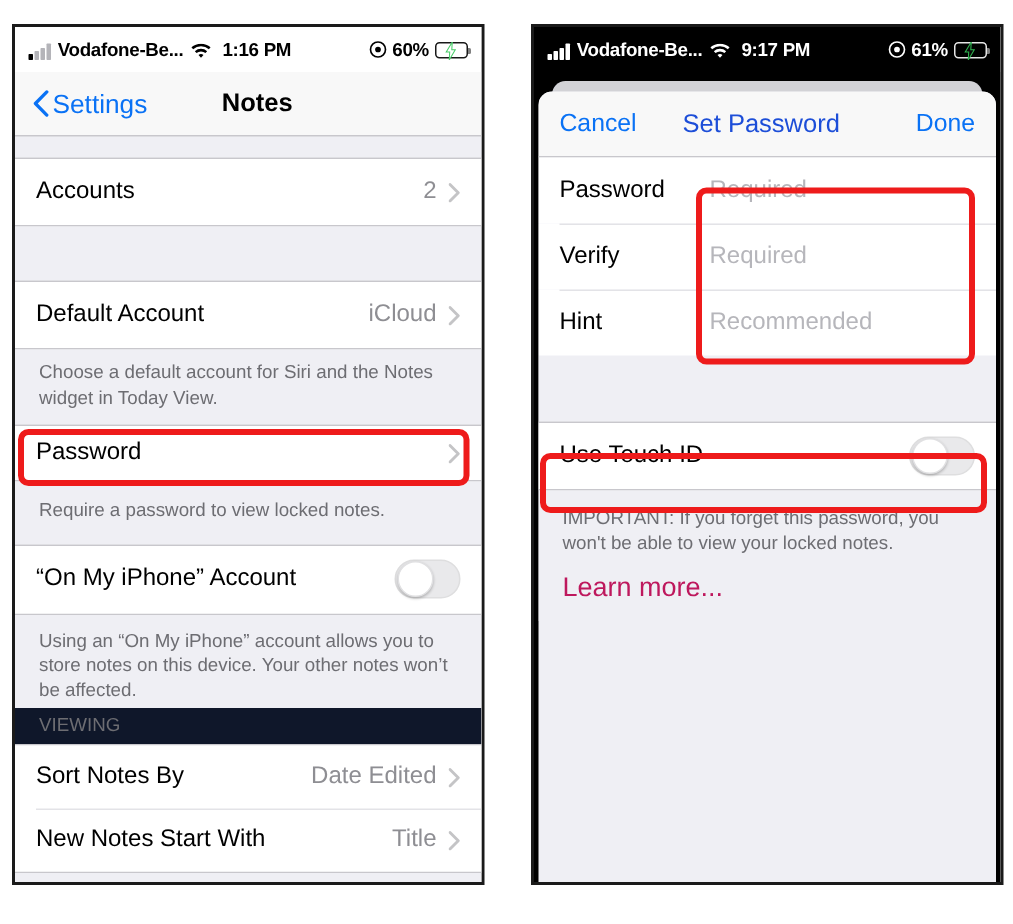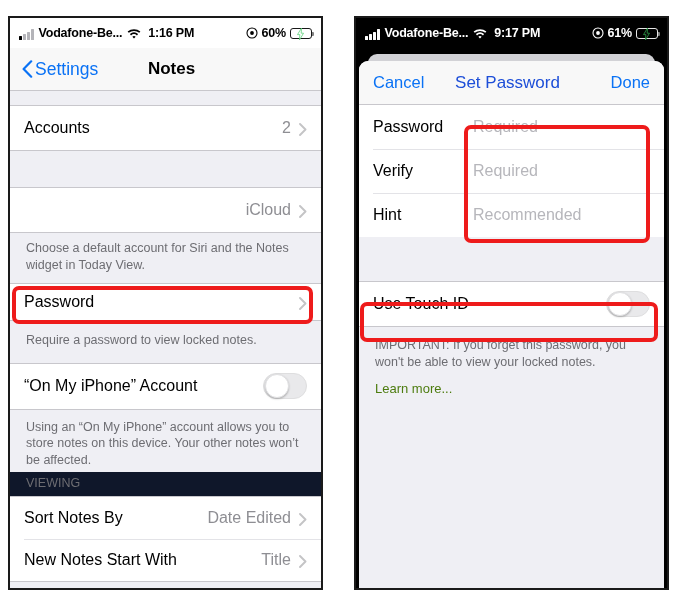--- a/index.html
+++ b/index.html
@@ -131,21 +131,21 @@
   }
   .field-row {
     display: flex; align-items: center; min-height: 44px;
     padding: 0 14px; background: #ffffff; position: relative;
   }
   .field-row + .field-row::before {
     content:""; position:absolute; left: 14px; right: 0; top: 0; height: 1px; background:#e3e3e7;
   }
   .field-label { font-size: 16px; color: #000; width: 100px; flex: 0 0 auto; }
   .field-input { font-size: 16px; color: #b6b6bb; }
-  .learn { color: #4d7c0f; font-size: 13px; margin-top: 28px; }
+  .learn { color: #be185d; font-size: 18px; margin-top: 28px; }
 
   
   .redbox {
     position: absolute; border: 4px solid #ee1b1b; border-radius: 7px;
     pointer-events: none; z-index: 40;
   }
 </style>
 </head>
 <body>
 
@@ -211,20 +211,21 @@
                 <path d="M1 1l5.5 5.5L1 12" fill="none" stroke="#c4c4c6" stroke-width="1.9" stroke-linecap="round" stroke-linejoin="round"></path>
               </svg>
           </span>
         </div>
       </div>
 
       <div class="gap" style="height:36px"></div>
 
       <div class="group">
         <div class="row">
+          <span class="row-label">Default Account</span>
           <span class="row-value">iCloud</span>
           <span class="chev">
             <svg viewBox="0 0 8 13" width="8" height="13">
                 <path d="M1 1l5.5 5.5L1 12" fill="none" stroke="#c4c4c6" stroke-width="1.9" stroke-linecap="round" stroke-linejoin="round"></path>
               </svg>
           </span>
         </div>
       </div>
       <div class="footer-note">Choose a default account for Siri and the Notes widget in Today View.</div>
 

